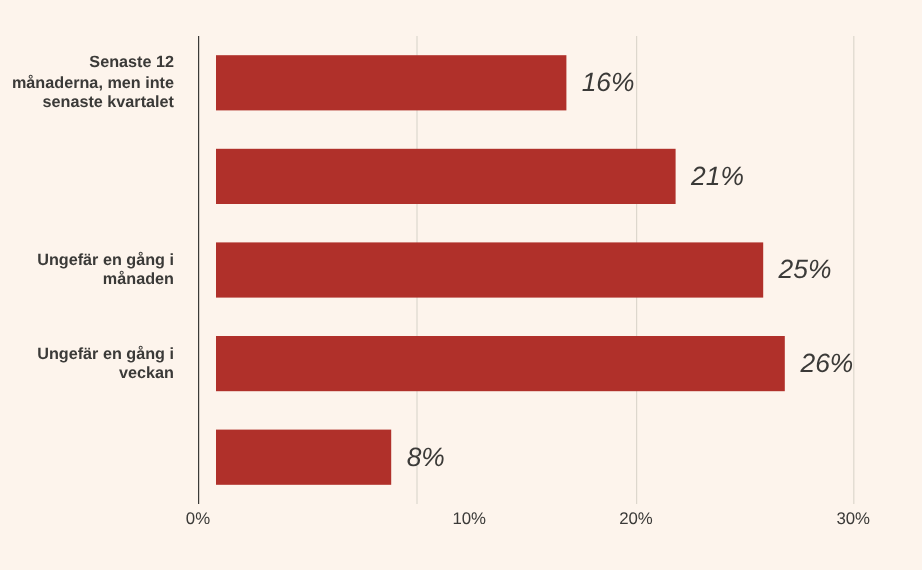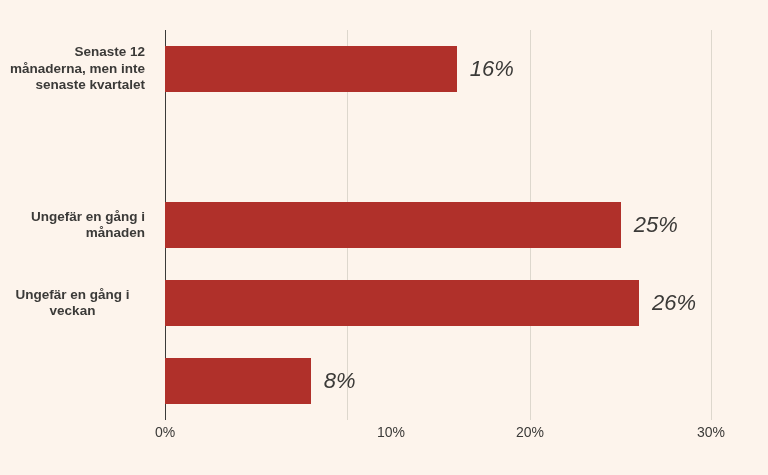--- a/index.html
+++ b/index.html
@@ -40,21 +40,21 @@
     background: #ddd7cd;
   }
   .gridline.zero {
     background: #3b3a38;
     width: 1px;
   }
 
   
   .bars-layer {
     position: absolute;
-    left: 165px;
+    left: 180px;
     top: 30px;
     width: 553px;
     height: 390px;
   }
   .bar-row {
     position: absolute;
     left: 0;
     height: 78px;
     width: 100%;
   }
@@ -127,27 +127,31 @@
   <div class="plot-area">
     <div class="gridline zero" style="left:0px;"></div>
     <div class="gridline" style="left:182px;"></div>
     <div class="gridline" style="left:365px;"></div>
     <div class="gridline" style="left:546px;"></div>
   </div>
 
   <div class="cat-layer">
     <div class="cat-label" style="top:0px;">Senaste 12 månaderna, men inte senaste kvartalet</div>
     <div class="cat-label" style="top:156px;">Ungefär en gång i månaden</div>
-    <div class="cat-label" style="top:234px;text-align:center;">Ungefär en gång i veckan</div>
+    <div class="cat-label" style="top:234px;">Ungefär en gång i veckan</div>
   </div>
 
   <div class="bars-layer">
     <div class="bar-row" style="top:0px;">
       <div class="bar" style="width: 291.733px; background: rgb(176, 48, 42);"></div>
       <div class="bar-value" style="left: 291.733px;">16%</div>
+    </div>
+    <div class="bar-row" style="top:78px;">
+      <div class="bar" style="width: 382.9px; background: rgb(176, 48, 42);"></div>
+      <div class="bar-value" style="left: 382.9px;">21%</div>
     </div>
     <div class="bar-row" style="top:156px;">
       <div class="bar" style="width: 455.833px; background: rgb(176, 48, 42);"></div>
       <div class="bar-value" style="left: 455.833px;">25%</div>
     </div>
     <div class="bar-row" style="top:234px;">
       <div class="bar" style="width: 474.067px; background: rgb(176, 48, 42);"></div>
       <div class="bar-value" style="left: 474.067px;">26%</div>
     </div>
     <div class="bar-row" style="top:312px;">

